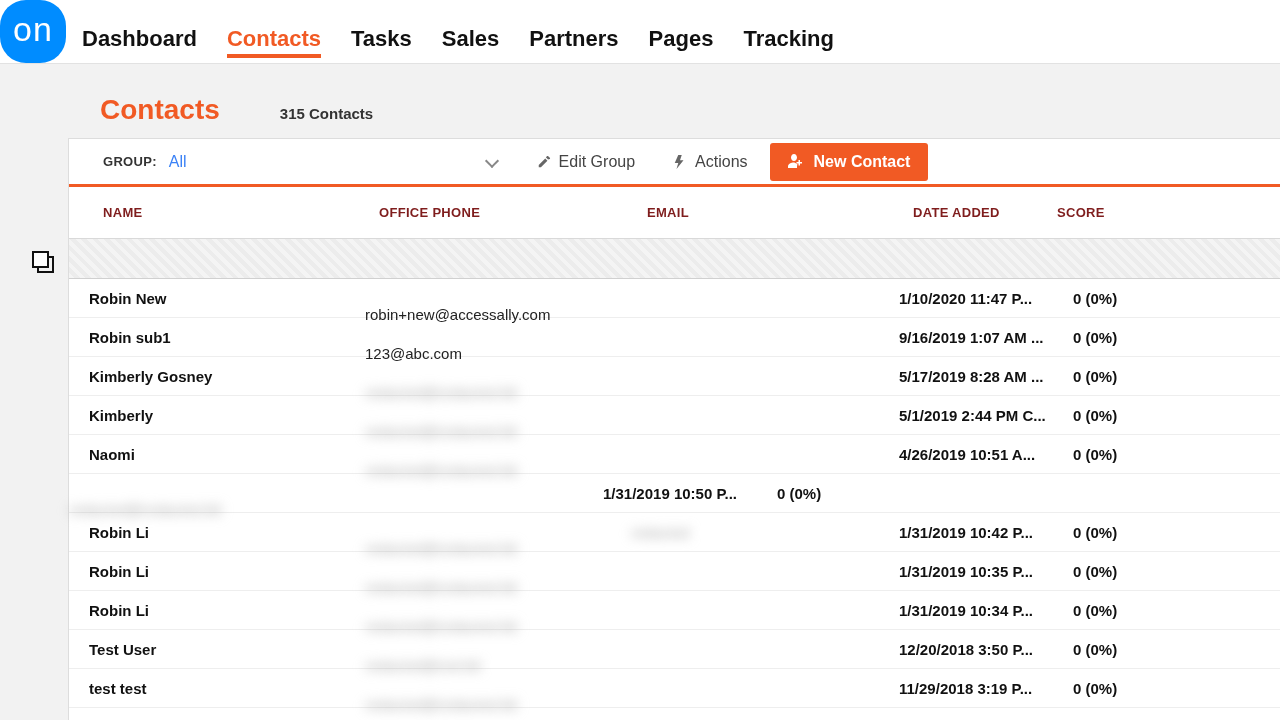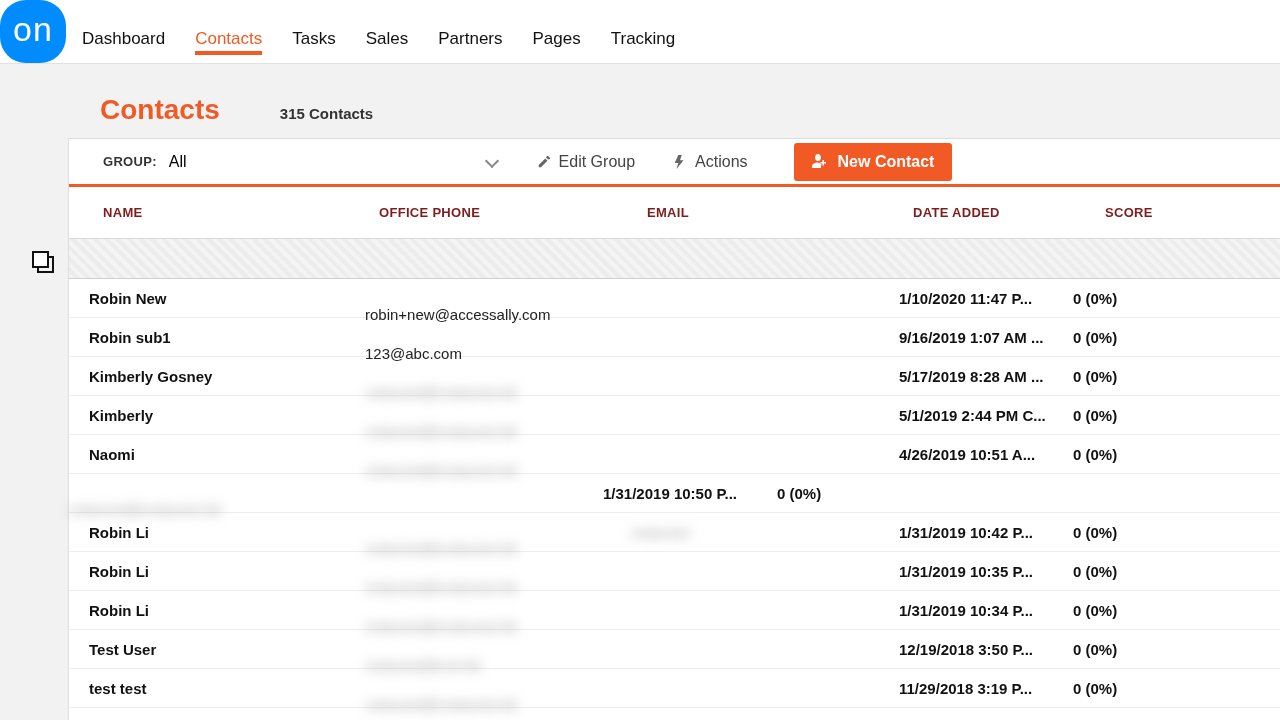--- a/index.html
+++ b/index.html
@@ -14,50 +14,50 @@
   }
   *{box-sizing:border-box;}
   html,body{margin:0;padding:0;font-family:"Helvetica Neue",Arial,sans-serif;color:var(--text);background:#fff;}
   body{width:1280px;height:720px;overflow:hidden;}
 
   
   .topbar{display:flex;align-items:stretch;height:64px;border-bottom:1px solid var(--border);}
   .logo{width:66px;background:var(--blue);color:#fff;display:flex;align-items:center;justify-content:center;font-size:34px;letter-spacing:1px;font-weight:300;border-radius:26px;}
   .logo span{position:relative;top:-2px;}
   nav.mainnav{display:flex;align-items:center;gap:30px;padding-left:16px;}
-  nav.mainnav a{font-size:17px;font-weight:400;color:#111;text-decoration:none;padding:20px 0 2px;display:inline-block;cursor:pointer;border-bottom:4px solid transparent;}
+  nav.mainnav a{font-size:22px;font-weight:700;color:#111;text-decoration:none;padding:20px 0 2px;display:inline-block;cursor:pointer;border-bottom:4px solid transparent;}
   nav.mainnav a.active{color:var(--orange);border-bottom-color:var(--orange);}
 
   
   .page{background:var(--page-bg);position:relative;height:656px;}
   .page-header{display:flex;align-items:flex-end;gap:60px;padding:30px 0 12px 100px;}
   .page-title{color:var(--orange);font-size:28px;font-weight:800;margin:0;}
   .page-subtitle{font-size:15px;color:#333;font-weight:600;margin:0 0 4px;}
 
   
   .card{background:#fff;margin-left:68px;border:1px solid #ddd;border-right:none;border-bottom:none;}
 
   .toolbar{display:flex;align-items:center;height:48px;padding:0 34px;border-bottom:3px solid var(--orange);gap:2px;}
   .group-label{font-size:13px;font-weight:700;color:#333;letter-spacing:.3px;}
   .group-select{display:flex;align-items:center;gap:300px;margin-left:10px;cursor:pointer;}
-  .group-select .sel{font-size:16px;color:#000000;}
+  .group-select .sel{font-size:16px;color:#3b82f6;}
   .chev{border:solid #888;border-width:0 2px 2px 0;display:inline-block;padding:4px;transform:rotate(45deg);margin-bottom:2px;}
   .toolbar .spacer{flex:0 0 28px;}
   .tool-link{display:inline-flex;align-items:center;gap:8px;font-size:16px;color:#444;font-weight:500;cursor:pointer;padding:6px 8px;}
   .tool-link svg{width:14px;height:14px;fill:#666;}
-  .btn-primary{background:var(--orange);color:#fff;border:none;border-radius:3px;padding:10px 18px;font-size:16px;font-weight:700;display:inline-flex;align-items:center;gap:10px;cursor:pointer;margin-left:36px;}
+  .btn-primary{background:var(--orange);color:#fff;border:none;border-radius:3px;padding:10px 18px;font-size:16px;font-weight:700;display:inline-flex;align-items:center;gap:10px;cursor:pointer;margin-left:12px;}
   .btn-primary svg{width:16px;height:16px;fill:#fff;}
 
   
   .thead{display:flex;align-items:center;height:52px;border-bottom:1px solid #d9d9d9;position:relative;}
   .thead .th{font-size:13px;font-weight:700;color:#7f1d1d;letter-spacing:.3px;}
   .th-name{margin-left:34px;width:276px;}
   .th-email{width:266px;}
   .th-phone{width:268px;}
-  .th-date{width:192px;}
+  .th-date{width:144px;}
   .th-score{width:120px;}
 
   
   .select-all{position:absolute;left:30px;top:185px;width:28px;height:28px;}
   .select-all svg{width:28px;height:28px;}
 
   
   .filterrow{height:40px;background:repeating-linear-gradient(45deg,#f4f4f4 0 4px,#ececec 4px 8px);border-bottom:1px solid #d0d0d0;}
 
   
@@ -202,21 +202,21 @@
           <div class="cell c-name">Robin Li</div>
           <div class="cell c-email blurred">redacted@redacted.tld</div>
           <div class="cell c-phone"></div>
           <div class="cell c-date">1/31/2019 10:34 P...</div>
           <div class="cell c-score">0 (0%)</div>
         </div>
         <div class="row">
           <div class="cell c-name">Test User</div>
           <div class="cell c-email blurred">redacted@red.tld</div>
           <div class="cell c-phone"></div>
-          <div class="cell c-date">12/19/2018 3:50 P...</div>
+          <div class="cell c-date">12/20/2018 3:50 P...</div>
           <div class="cell c-score">0 (0%)</div>
         </div>
         <div class="row">
           <div class="cell c-name">test test</div>
           <div class="cell c-email blurred">redacted@redacted.tld</div>
           <div class="cell c-phone"></div>
           <div class="cell c-date">11/29/2018 3:19 P...</div>
           <div class="cell c-score">0 (0%)</div>
         </div>
         <div class="row">

